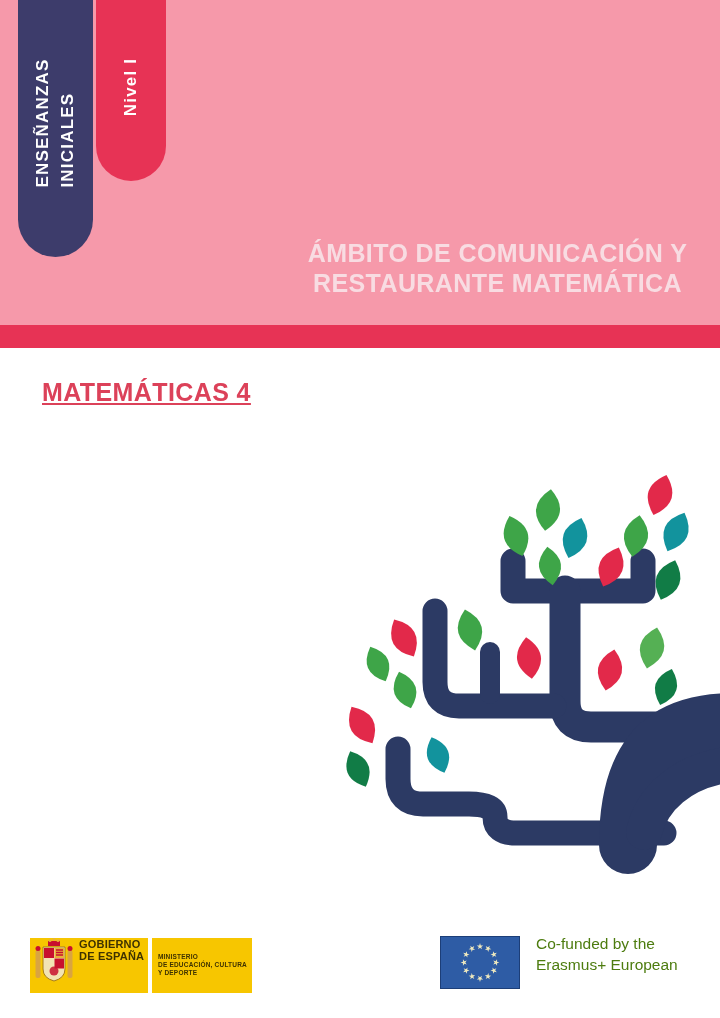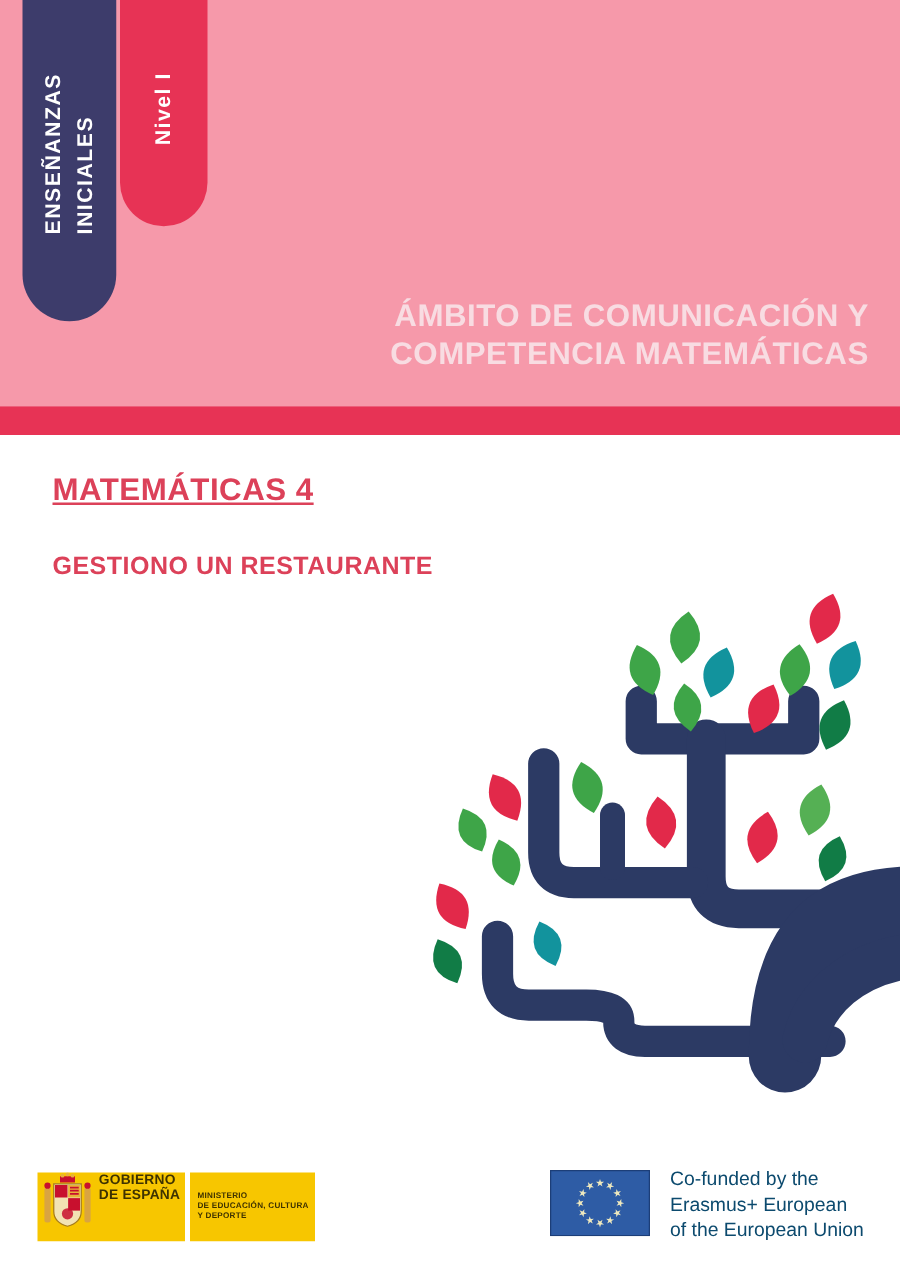--- a/index.html
+++ b/index.html
@@ -18,21 +18,21 @@
   .ribbon-inner{
     position:absolute;left:50%;top:48%;
     transform:translate(-50%,-50%) rotate(-90deg);
     color:#ffffff;font-weight:bold;font-size:17px;line-height:1.45;
     letter-spacing:1.2px;white-space:nowrap;text-align:left;
   }
   .ribbon-inner span{display:block;}
 
   
   .band-title{
-    position:absolute;left:300px;top:238px;width:395px;text-align:right;
+    position:absolute;left:300px;top:238px;width:395px;text-align:center;
     color:#F8DCE2;font-size:25px;font-weight:bold;line-height:30px;letter-spacing:0.4px;
   }
 
   
   .subject{position:absolute;left:42px;top:378px;margin:0;color:#DC4159;font-size:25px;font-weight:bold;letter-spacing:0.4px;text-decoration:underline;}
   .unit{position:absolute;left:42px;top:442px;margin:0;color:#DC4159;font-size:20px;font-weight:bold;letter-spacing:0.4px;}
 
   
   .tree{position:absolute;left:330px;top:460px;}
 
@@ -42,21 +42,21 @@
     display:flex;align-items:flex-start;
   }
   .crest{margin-left:5px;flex:0 0 auto;}
   .gov-text{font-size:11px;font-weight:bold;color:#3E3200;line-height:12px;margin-left:6px;letter-spacing:0.2px;}
   .min-box{
     position:absolute;left:152px;top:938px;width:100px;height:55px;background:#F7C600;
     padding:15px 0 0 6px;box-sizing:border-box;
   }
   .min-text{font-size:6.5px;font-weight:bold;color:#3E3200;line-height:8px;letter-spacing:0.2px;}
   .eu-flag{position:absolute;left:440px;top:936px;}
-  .eu-text{position:absolute;left:536px;top:934px;font-size:15.5px;color:#0c4a6e;line-height:20.5px;}
+  .eu-text{position:absolute;left:536px;top:934px;font-size:15.5px;color:#4d7c0f;line-height:20.5px;}
 </style>
 </head>
 <body>
 
 <div class="page">
 
   <div class="band"></div>
   <div class="stripe"></div>
 
   <div class="ribbon ribbon-dark">
@@ -65,25 +65,24 @@
       <span>INICIALES</span>
     </div>
   </div>
 
   <div class="ribbon ribbon-red">
     <div class="ribbon-inner">Nivel I</div>
   </div>
 
   <div class="band-title">
     <div>ÁMBITO DE COMUNICACIÓN Y</div>
-    <div>COMPETENCIA MATEMÁTICAS</div>
+    <div>RESTAURANTE MATEMÁTICA</div>
   </div>
 
   <h1 class="subject">MATEMÁTICAS 4</h1>
-  <h2 class="unit">GESTIONO UN RESTAURANTE</h2>
 
   <svg class="tree" width="390" height="420" viewBox="0 0 390 420">
     <defs>
       <path id="leaf" d="M0,-21 Q24,0 0,21 Q-24,0 0,-21"></path>
     </defs>
     <g fill="none" stroke="#2C3A64" stroke-linecap="round" stroke-linejoin="round">
 
       <path d="M183,101 L183,131 L313,131 L313,101" stroke-width="25"></path>
 
       <path d="M235,131 L235,241 Q235,267 261,267 L326,267" stroke-width="31"></path>
@@ -164,16 +163,15 @@
       <use href="#eustar" transform="rotate(210 40 26.5)"></use>
       <use href="#eustar" transform="rotate(240 40 26.5)"></use>
       <use href="#eustar" transform="rotate(270 40 26.5)"></use>
       <use href="#eustar" transform="rotate(300 40 26.5)"></use>
       <use href="#eustar" transform="rotate(330 40 26.5)"></use>
     </g>
   </svg>
   <div class="eu-text">
     <div>Co-funded by the</div>
     <div>Erasmus+ European</div>
-    <div>of the European Union</div>
   </div>
 
 </div>
 
 </body></html>

